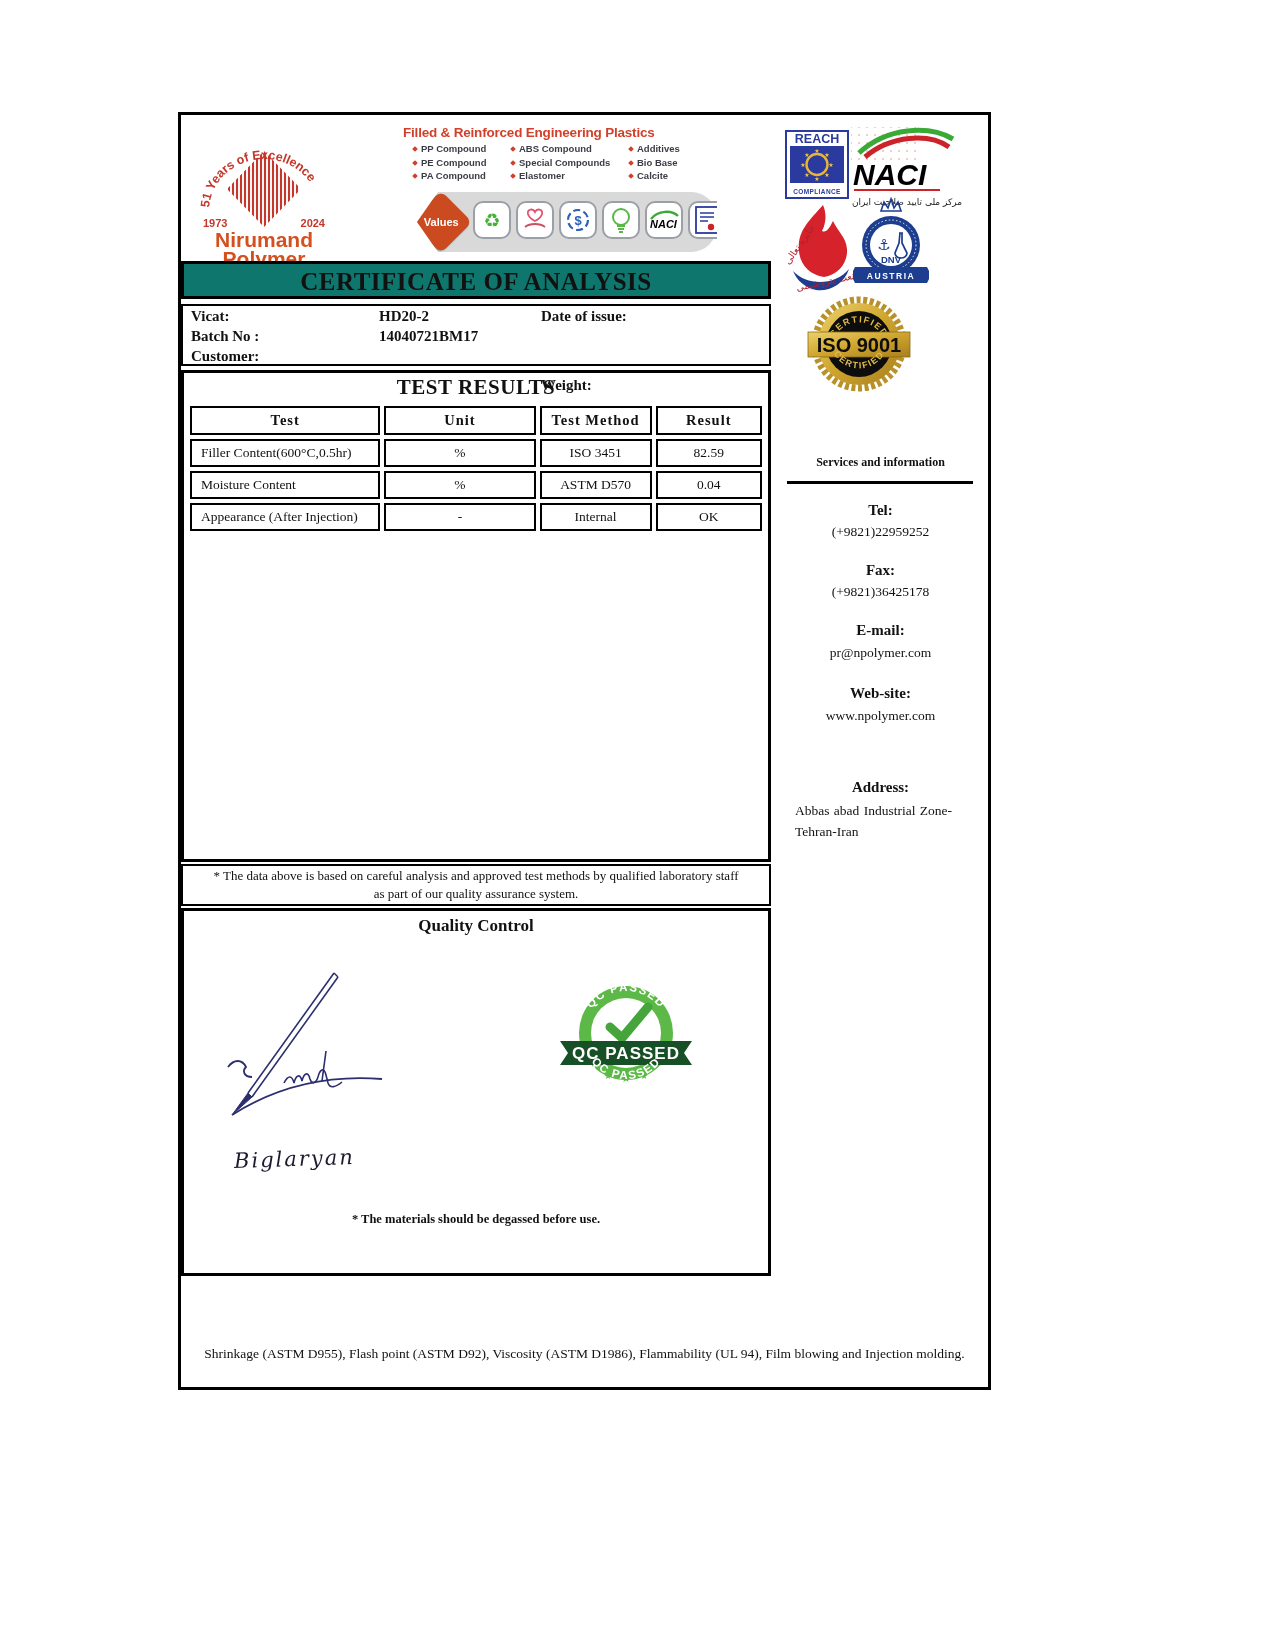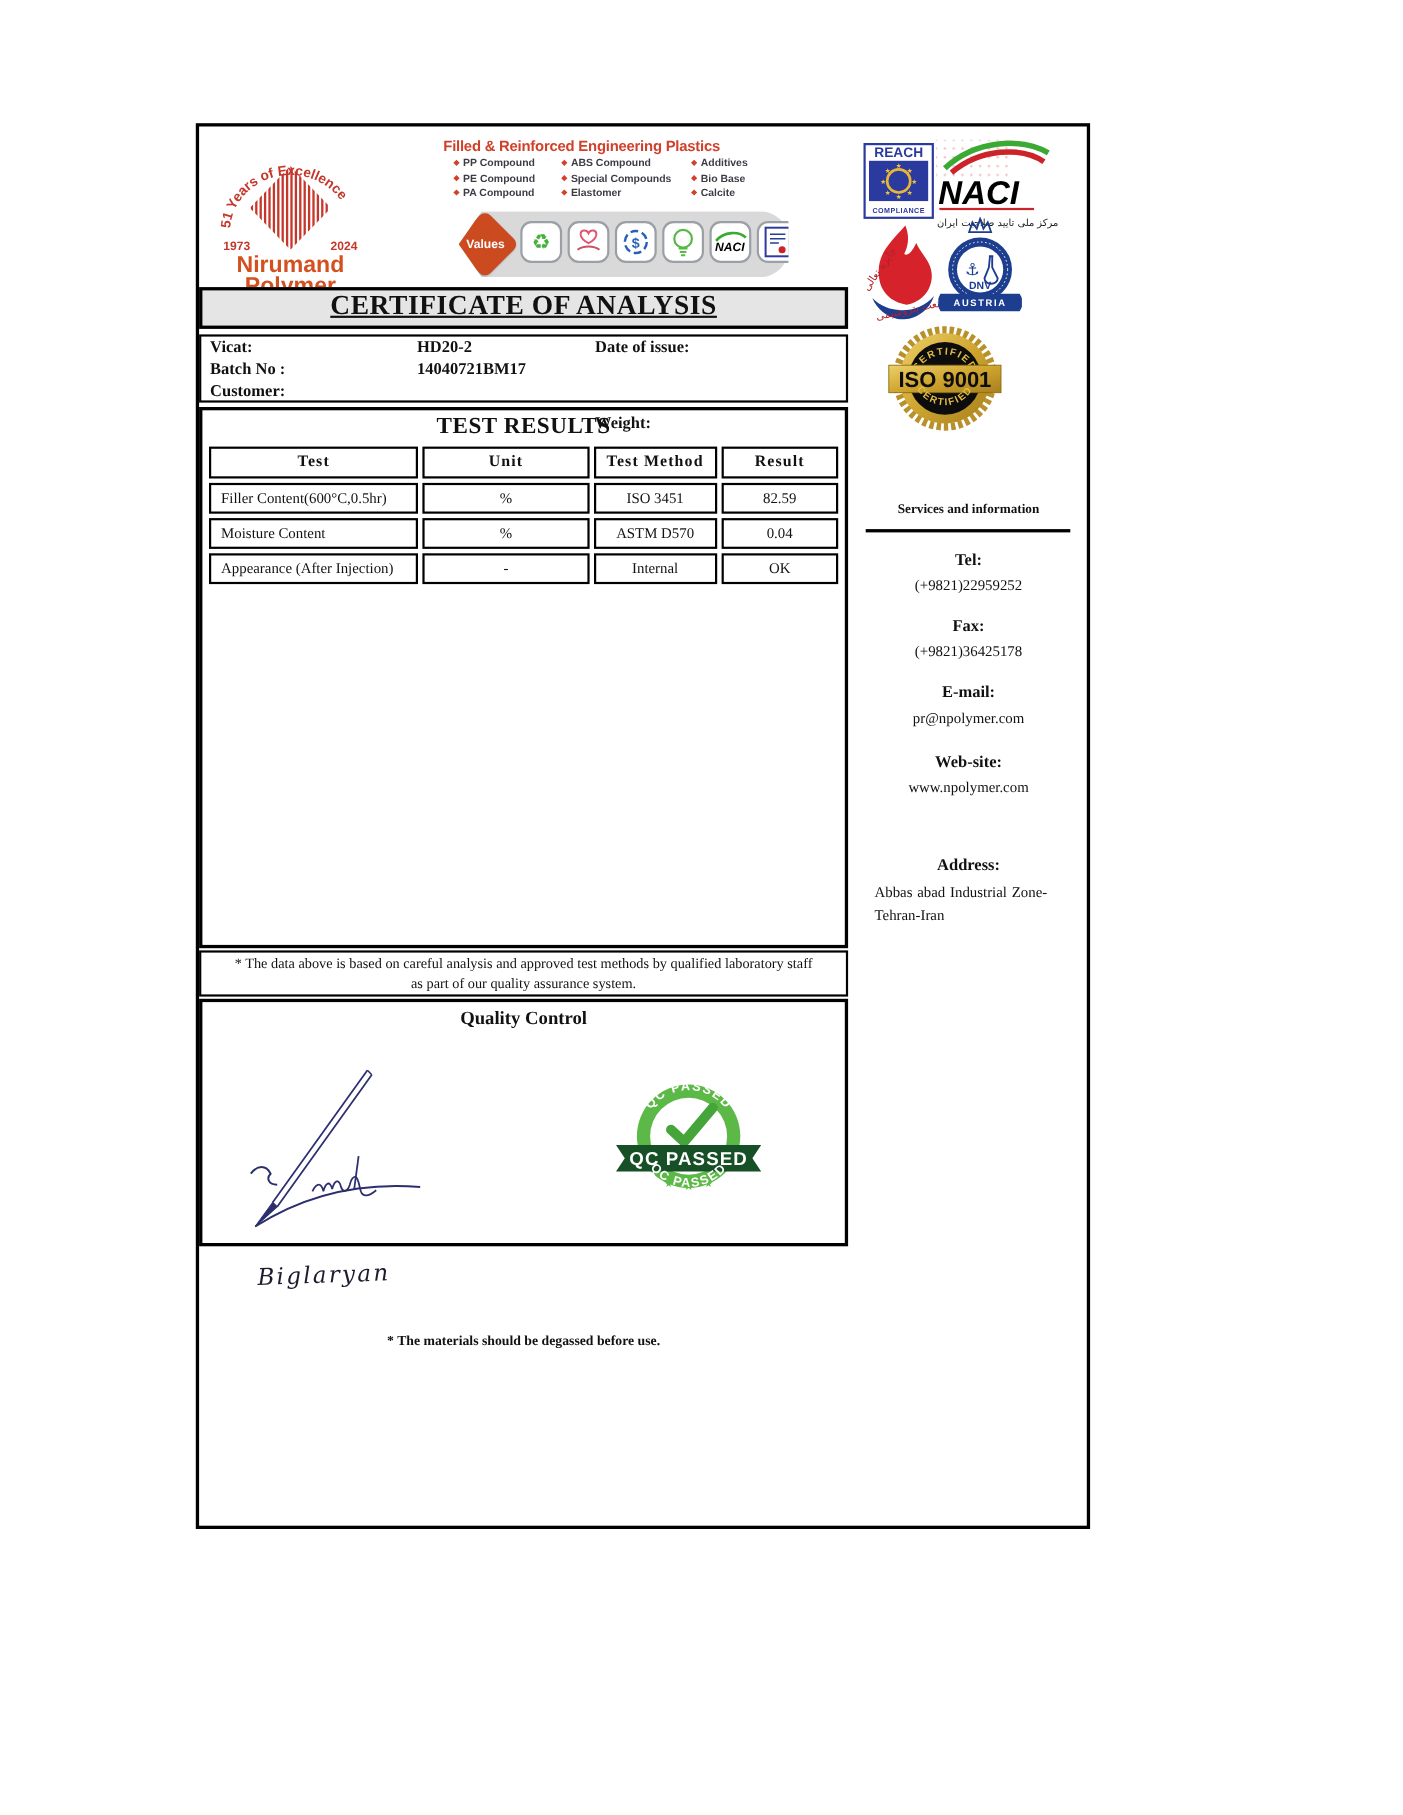--- a/index.html
+++ b/index.html
@@ -53,42 +53,42 @@
   .tile {
     width:38px; height:38px; background:#fff; border:2px solid #9aa0a6;
     border-radius:10px; display:flex; align-items:center; justify-content:center;
     overflow:hidden;
   }
   .tile .uni { font-family:"DejaVu Sans", sans-serif; font-size:19px; line-height:1; }
 
   
   .title-box {
     left:0; top:146px; width:590px; height:38px; border:3px solid #000;
-    display:flex; align-items:flex-start; justify-content:center; background:#e5e5e5;text-decoration:underline;
+    display:flex; align-items:flex-end; justify-content:center; background:#0f766e;
   }
   .title-box h1 { font-size:25px; font-weight:bold; letter-spacing:.5px; }
 
   .info-box { left:0; top:189px; width:590px; height:62px; border:2px solid #000; }
   .info-box .lbl, .info-box .val { position:absolute; font-weight:bold; font-size:15px; white-space:nowrap; }
 
   .results-box { left:0; top:255px; width:590px; height:492px; border:3px solid #000; }
   .results-title { text-align:center; font-size:21px; font-weight:bold; letter-spacing:.5px; padding-top:2px; height:29px; }
   table.results { width:calc(100% - 4px); margin:0 2px; border-collapse:separate; border-spacing:4px; }
   table.results th, table.results td {
     border:2px solid #000; text-align:center; font-size:13.5px; padding:4px 0; background:#fff;
   }
   table.results th { font-weight:bold; font-size:14.5px; letter-spacing:1px; }
   table.results td.test-name { text-align:left; padding-left:9px; }
 
   .footnote-box {
     left:0; top:749px; width:590px; height:42px; border:2px solid #000;
     font-size:13px; text-align:center; line-height:1.42; padding:1px 28px;
   }
 
-  .qc-box { left:0; top:793px; width:590px; height:225px; border:3px solid #000; }
+  .qc-box { left:0; top:793px; width:590px; height:368px; border:3px solid #000; }
   .qc-title { text-align:center; font-weight:bold; font-size:17px; margin-top:5px; }
   .signature-wrap { position:absolute; left:38px; top:44px; }
   .stamp-wrap { position:absolute; left:372px; top:64px; }
   .signer {
     position:absolute; left:50px; top:236px; font-style:italic;
     font-family:"DejaVu Serif", serif; font-size:21px; letter-spacing:2px;
     color:#1c1c2e; transform:rotate(-2deg);
   }
 
   .degas { left:0; top:1097px; width:590px; text-align:center; font-weight:bold; font-size:12.5px; }
@@ -309,20 +309,21 @@
         <text font-family="Liberation Sans, sans-serif" font-size="11.5" font-weight="bold" fill="#fff" letter-spacing="1.5">
           <textPath href="#stampBot" startOffset="50%" text-anchor="middle">QC PASSED</textPath>
         </text>
       </svg>
     </div>
 
     <div class="signer">Biglaryan</div>
   </div>
 
   <div class="abs degas">* The materials should be degassed before use.</div>
+  <div class="abs lab-line lab3">Shrinkage (ASTM D955), Flash point (ASTM D92), Viscosity (ASTM D1986), Flammability (UL 94), Film blowing and Injection molding.</div>
 
   <div class="abs sidebar">
 
     <div class="badge-reach">
       <div class="reach-title">REACH</div>
       <svg width="54" height="37" viewBox="0 0 54 37">
         <rect width="54" height="37" fill="#2b3a9e"></rect>
         <circle cx="27" cy="18.5" r="10.5" fill="none" stroke="#e7b53a" stroke-width="2.4"></circle>
         <g font-family="DejaVu Sans, sans-serif" font-size="6" fill="#f2c33b" text-anchor="middle">
           <text x="41" y="21">★</text>

